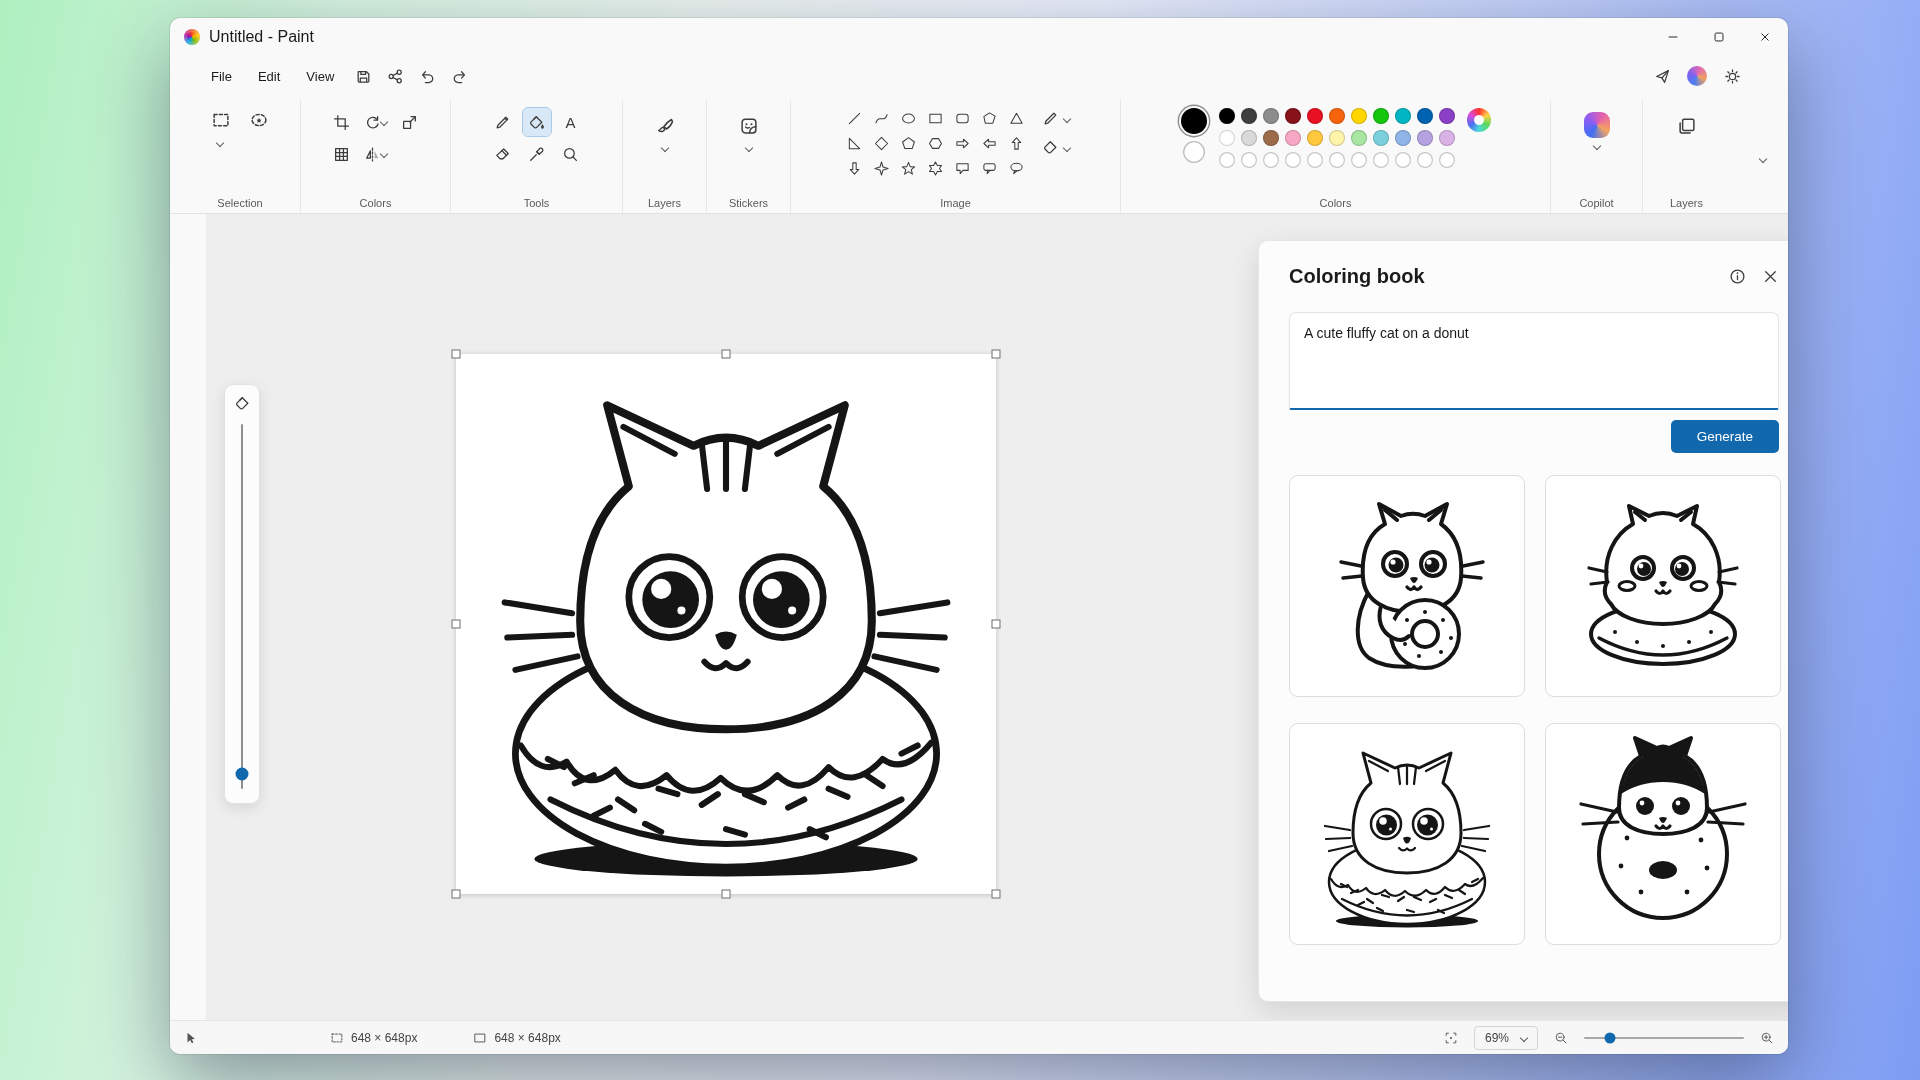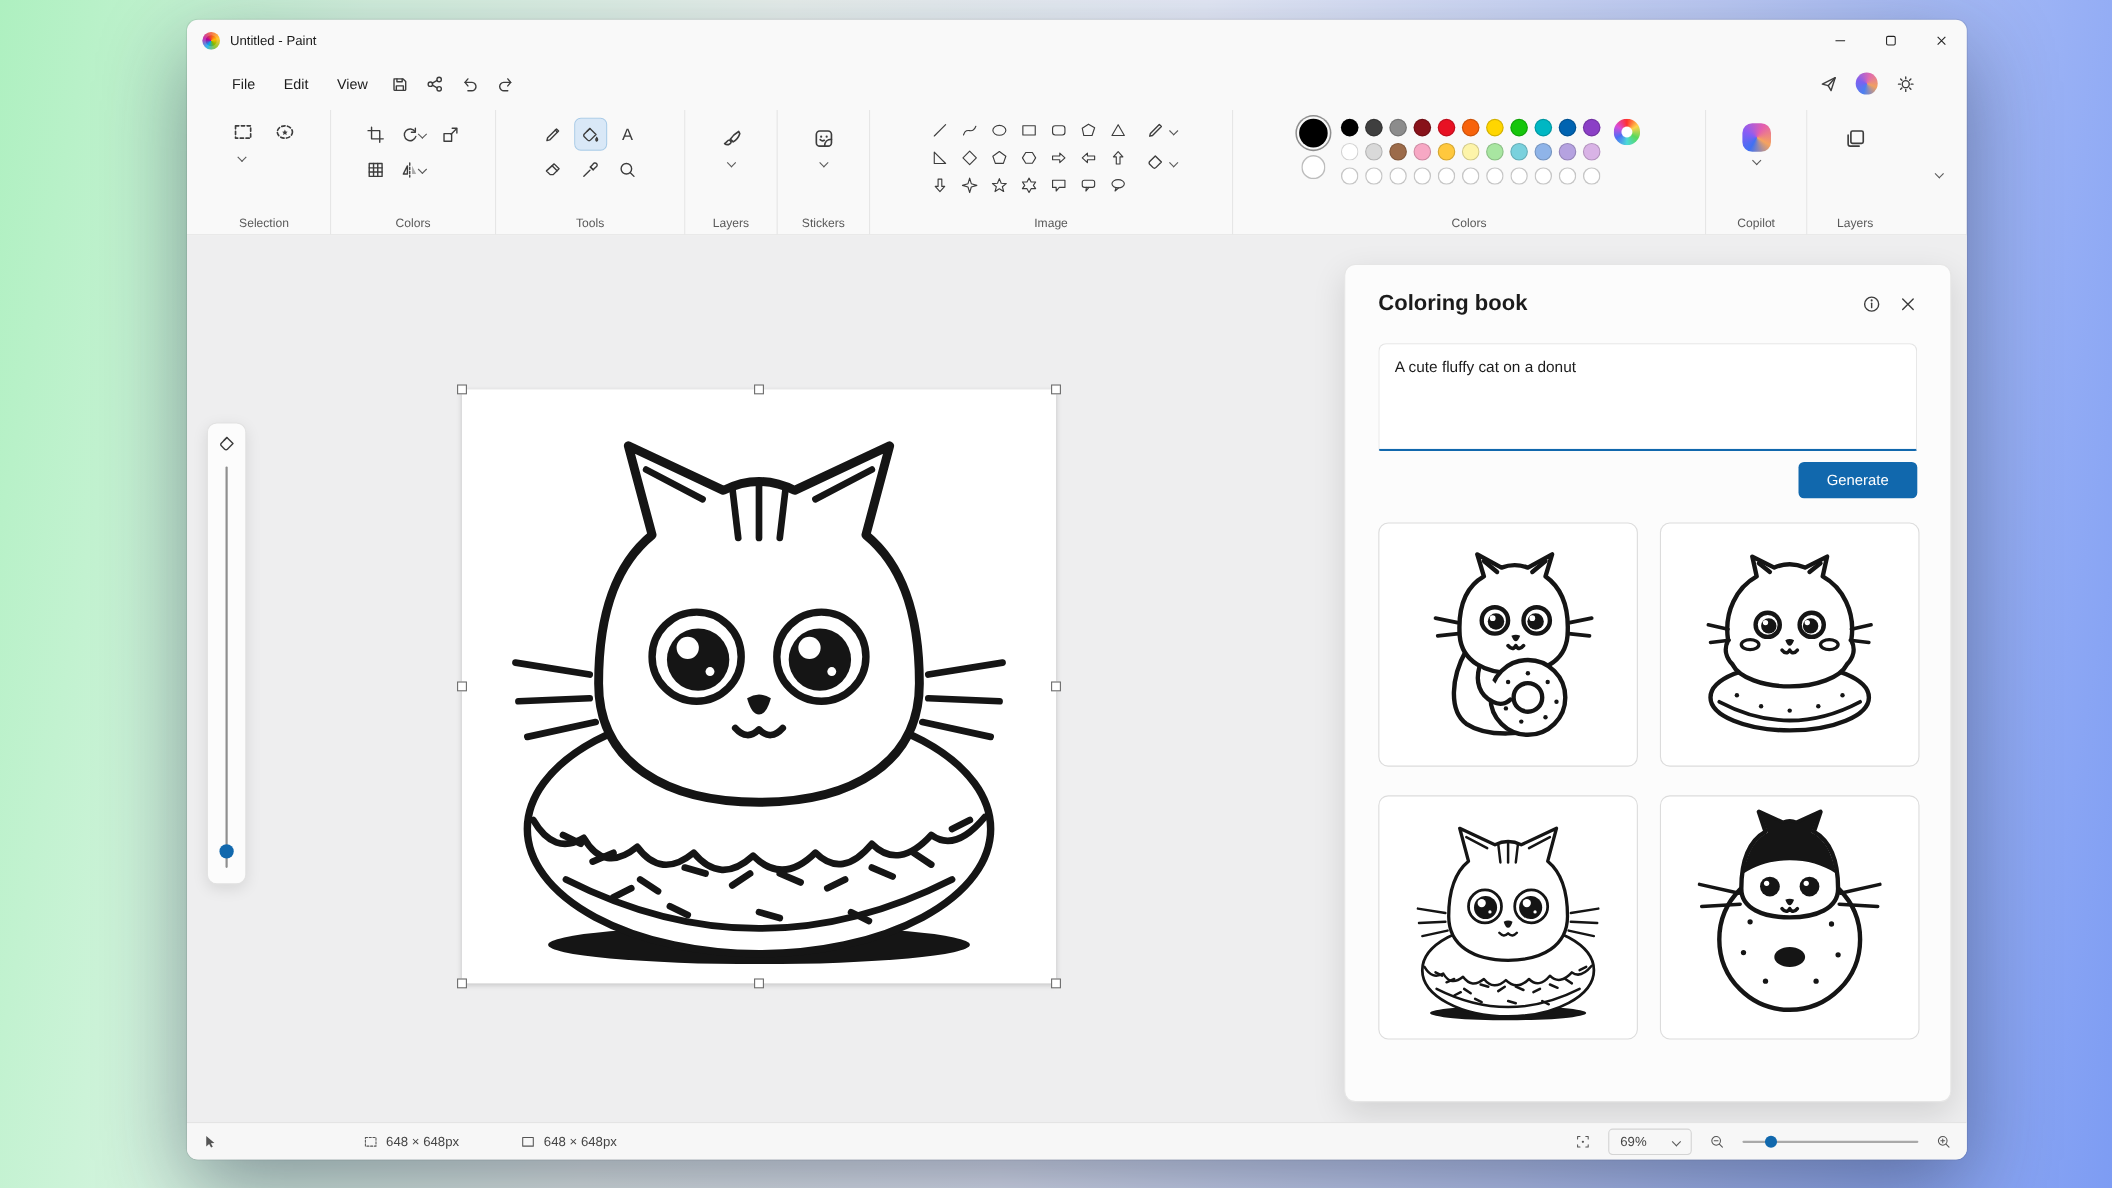--- a/index.html
+++ b/index.html
@@ -16,21 +16,21 @@
     background:#f9f9f9; border-radius:10px; overflow:hidden;
     box-shadow: 0 28px 80px rgba(20,30,60,.45), 0 0 0 1px rgba(0,0,0,.08);
     display:flex; flex-direction:column;
   }
 
   
   .titlebar { height:38px; flex:0 0 auto; display:flex; align-items:center; padding-left:14px; }
   .paint-logo { width:16px; height:16px; border-radius:50%;
     background: conic-gradient(#f25022,#ffb900,#7fba00,#00a4ef,#b4009e,#f25022);
     box-shadow: inset 0 0 0 3px #fff3; }
-  .tb-title { font-size:12px; margin-left:9px; }
+  .tb-title { font-size:16px; margin-left:9px; }
   .tb-right { margin-left:auto; display:flex; height:100%; }
   .caption-btn { width:46px; height:100%; display:flex; align-items:center; justify-content:center; }
   .caption-btn svg { width:14px; height:14px; stroke:#222; fill:none; stroke-width:1.1; }
 
   
   .menubar { height:40px; flex:0 0 auto; display:flex; align-items:center; padding:0 29px; gap:2px; }
   .menu-item { padding:6px 12px; font-size:13px; border-radius:5px; }
   .icon-btn { width:30px; height:30px; border-radius:5px; display:flex; align-items:center; justify-content:center; }
   .ic { width:17px; height:17px; stroke:#3d3d3d; fill:none; stroke-width:1.2; stroke-linecap:round; stroke-linejoin:round; }
   .mb-right { margin-left:auto; display:flex; align-items:center; gap:10px; padding-right:12px; }
@@ -69,21 +69,21 @@
   .swatch { width:16px; height:16px; border-radius:50%; box-shadow: inset 0 0 0 1px rgba(0,0,0,.18); }
   .swatch.empty { background:#fff; box-shadow: inset 0 0 0 1.2px #c6c6c6; }
   .wheel { width:24px; height:24px; border-radius:50%; margin-left:12px; margin-top:2px;
     background: radial-gradient(circle,#fff 0 26%, rgba(255,255,255,0) 32%),
                 conic-gradient(#ff2f2f,#ffd24c,#59d959,#4cd9d9,#4c6ef5,#d94cd9,#ff2f2f); }
   .copilot-badge { width:26px; height:26px; border-radius:9px;
     background: conic-gradient(from 210deg,#3f71f2,#8b5cf5,#e45fae,#f5a35f,#3f71f2); }
   .ribbon-collapse { margin-left:auto; align-self:center; padding:0 14px; }
 
   
-  .workspace { position:relative; flex:1; background:#eeeeef; overflow:hidden; }
+  .workspace { position:relative; flex:1; background:#eeeeef; overflow:hidden;margin-left:36px; }
   .canvas-wrap { position:absolute; left:250px; top:140px; width:540px; height:540px; }
   .canvas { position:absolute; inset:0; background:#fff; box-shadow:0 1px 5px rgba(0,0,0,.18); }
   .canvas svg { width:100%; height:100%; display:block; }
   .handle { position:absolute; width:9px; height:9px; background:#fff; border:1px solid #6b6b6b; transform:translate(-50%,-50%); }
 
   .size-slider { position:absolute; left:18px; top:170px; width:36px; height:420px;
     background:#fcfcfc; border:1px solid #e2e2e2; border-radius:9px;
     box-shadow:0 4px 14px rgba(0,0,0,.10);
     display:flex; flex-direction:column; align-items:center; padding:10px 0 14px; }
   .slider-track { width:2.5px; flex:1; background:#8f8f8f; margin-top:12px; position:relative; border-radius:2px; }
@@ -109,21 +109,21 @@
     display:flex; align-items:center; justify-content:center; padding:10px; }
   .thumb-card svg { width:100%; height:100%; }
 
   
   .statusbar { height:34px; flex:0 0 auto; display:flex; align-items:center; padding:0 14px;
     border-top:1px solid #e4e4e4; background:#f7f7f7; font-size:12px; color:#444; }
   .sb-chip { display:flex; align-items:center; gap:7px; }
   .sb-chip.first { margin-left:132px; }
   .sb-chip + .sb-chip { margin-left:56px; }
   .sb-right { margin-left:auto; display:flex; align-items:center; gap:16px; }
-  .zoom-select { display:flex; align-items:center; gap:24px; border:1px solid #d4d4d4; border-radius:4px; padding:4px 10px; }
+  .zoom-select { display:flex; align-items:center; gap:12px; border:1px solid #d4d4d4; border-radius:4px; padding:4px 10px; }
   .zoom-track { width:160px; height:2px; background:#a9a9a9; position:relative; border-radius:2px; }
   .zoom-thumb { position:absolute; left:16%; top:50%; transform:translate(-50%,-50%);
     width:11px; height:11px; border-radius:50%; background:var(--accent); }
   .sic14 { width:14px; height:14px; stroke:#555; fill:none; stroke-width:1.1; stroke-linecap:round; stroke-linejoin:round; }
 </style>
 </head>
 <body>
 
 <svg width="0" height="0" style="position:absolute" aria-hidden="true">
   <defs>

